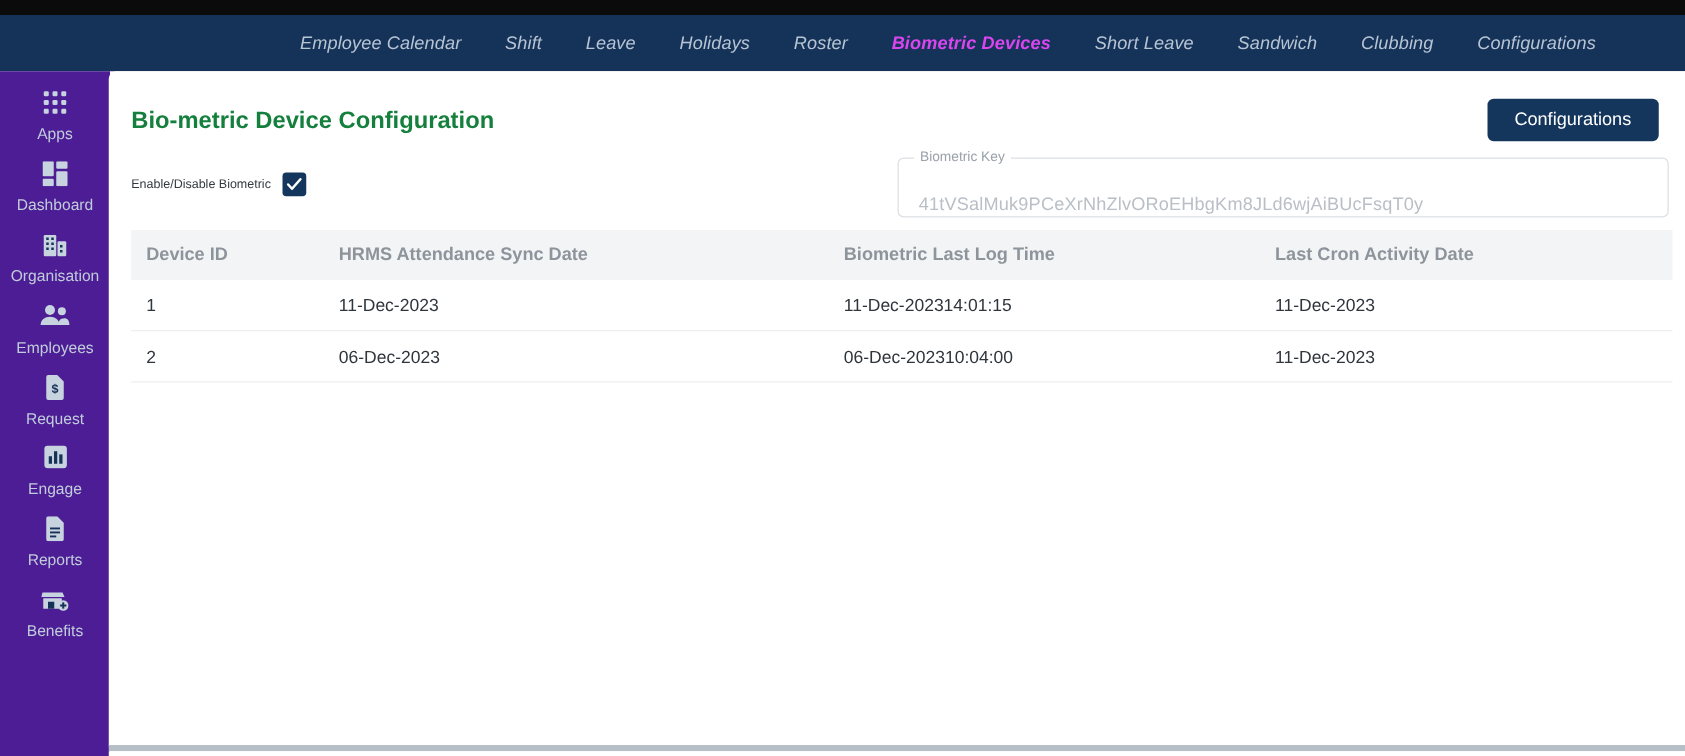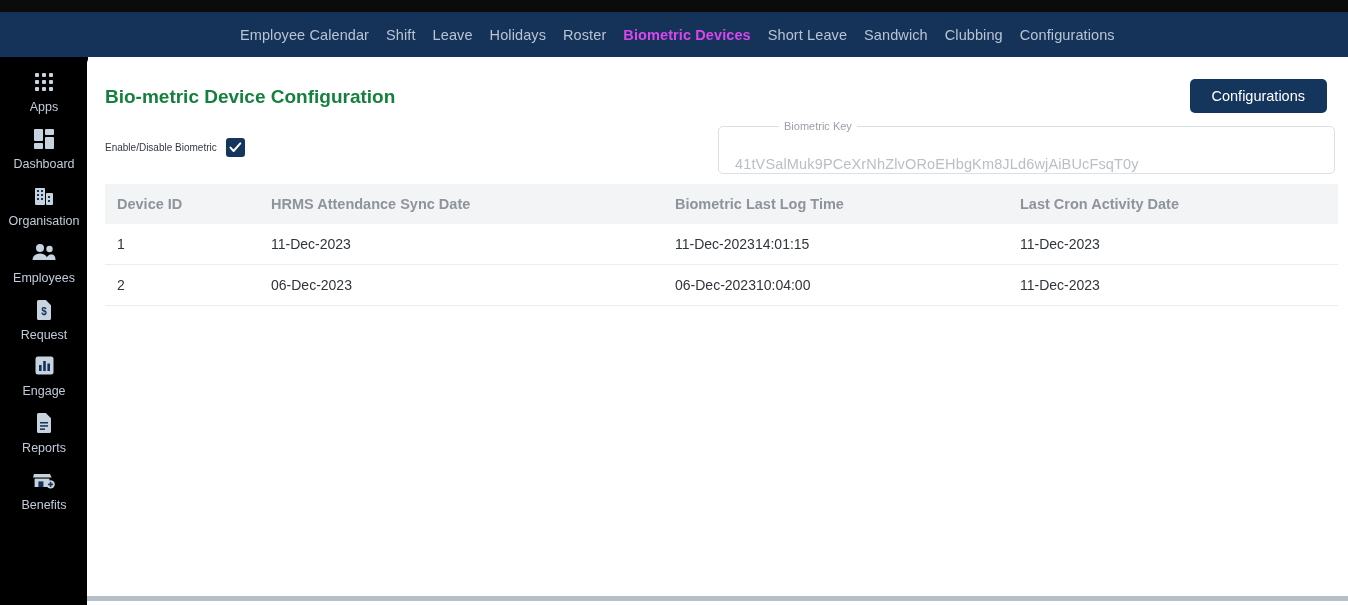--- a/index.html
+++ b/index.html
@@ -27,42 +27,43 @@
     top: 12px; left: 0;
     width: 1348px;
     height: 45px;
     background: #153258;
     display: flex;
     align-items: center;
   }
   .topnav-items {
     display: flex;
     align-items: flex-start;
-    gap: 17px;
+    gap: 35px;
     margin-left: 240px;
+    font-style: italic;
   }
   .topnav-item {
     font-size: 14.5px;
     color: #b7c4d4;
     white-space: nowrap;
     cursor: pointer;
     letter-spacing: 0.1px;
   }
   .topnav-item.active {
     color: #d946ef;
     font-weight: bold;
   }
 
   
   .sidebar {
     position: absolute;
     top: 57px; left: 0;
     width: 88px;
     height: 548px;
-    background: #000000;
+    background: #4c1d95;
     padding-top: 8px;
     overflow: hidden;
   }
   .side-item {
     width: 88px;
     padding: 7px 2px 6px 2px;
     text-align: center;
     cursor: pointer;
   }
   .side-ico {
@@ -160,21 +161,20 @@
   .cbox svg { position: absolute; top: 3px; left: 3px; }
 
   
   .keyfield {
     position: absolute;
     top: 63px; left: 631px;
     width: 617px;
     height: 54px;
     border: 1px solid #dcdfe3;
     border-radius: 5px;
-    padding-left: 48px;
   }
   .keyfield legend {
     margin-left: 12px;
     padding: 0 5px;
     font-size: 11px;
     color: #9aa1aa;
   }
   .keyvalue {
     position: absolute;
     top: 24px; left: 16px;

